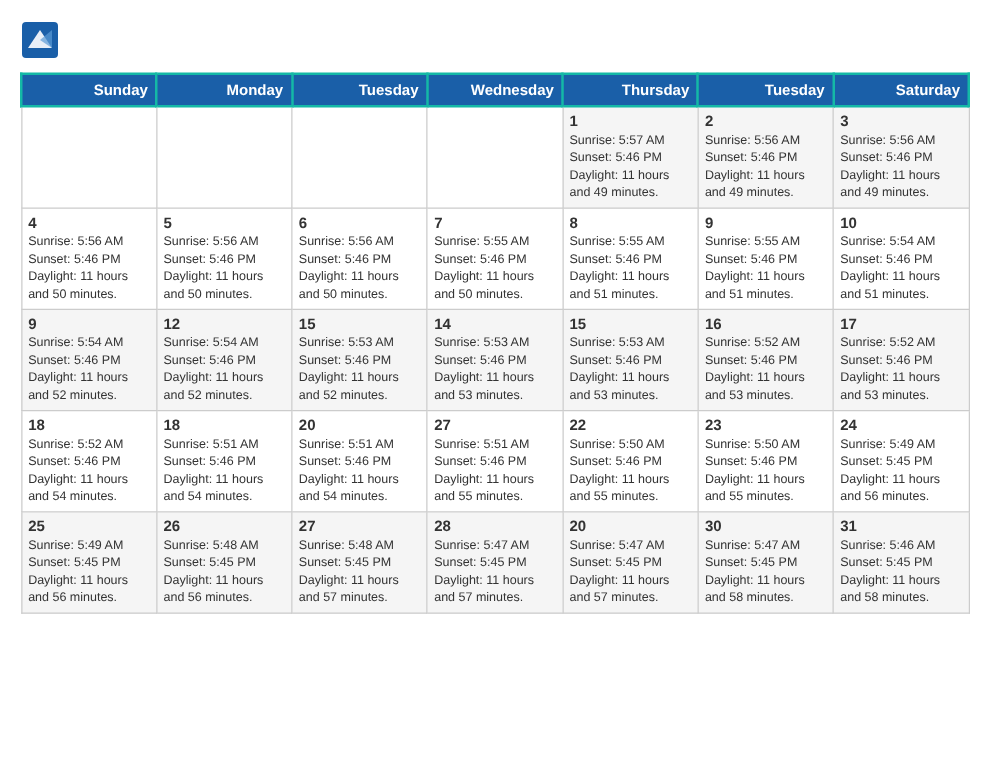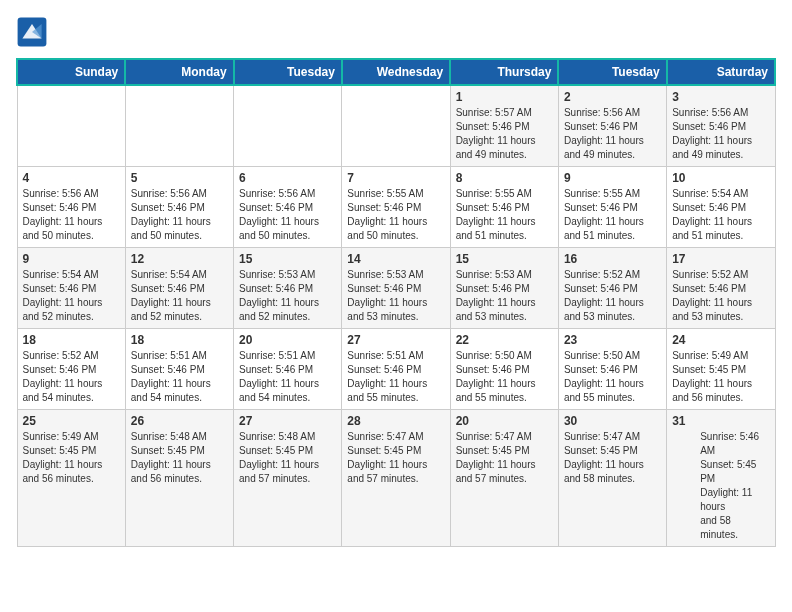--- a/index.html
+++ b/index.html
@@ -340,20 +340,20 @@
         </td>
         <td>
           <span class="day-num">30</span>
           <div class="day-info" style="white-space: pre-line;">Sunrise: 5:47 AM
 Sunset: 5:45 PM
 Daylight: 11 hours
 and 58 minutes.</div>
         </td>
         <td>
           <span class="day-num">31</span>
-          <div class="day-info" style="white-space: pre-line; margin-left: 28px;">Sunrise: 5:46 AM
+          <div class="day-info" style="white-space: pre-line;">Sunrise: 5:46 AM
 Sunset: 5:45 PM
 Daylight: 11 hours
 and 58 minutes.</div>
         </td>
       </tr>
     </tbody>
 </table>
 
 </body></html>

